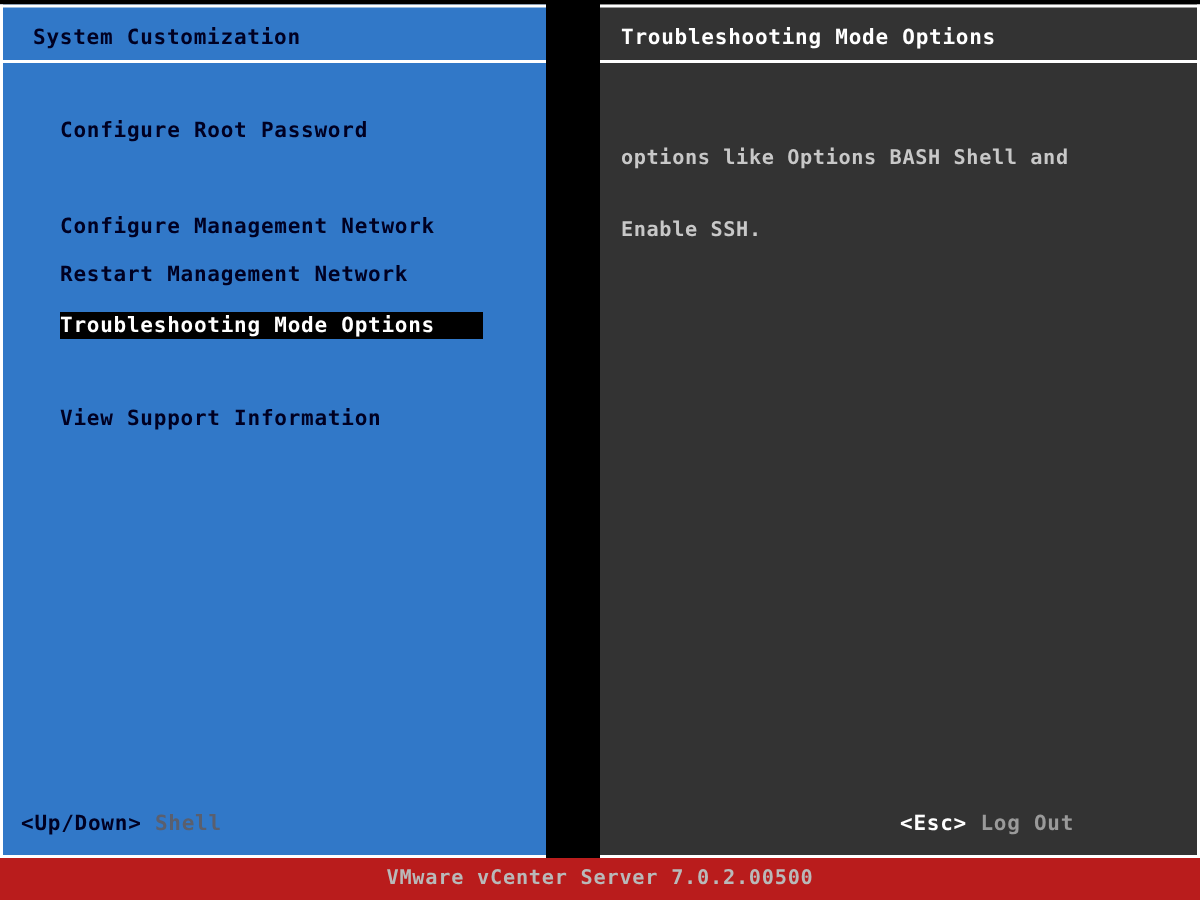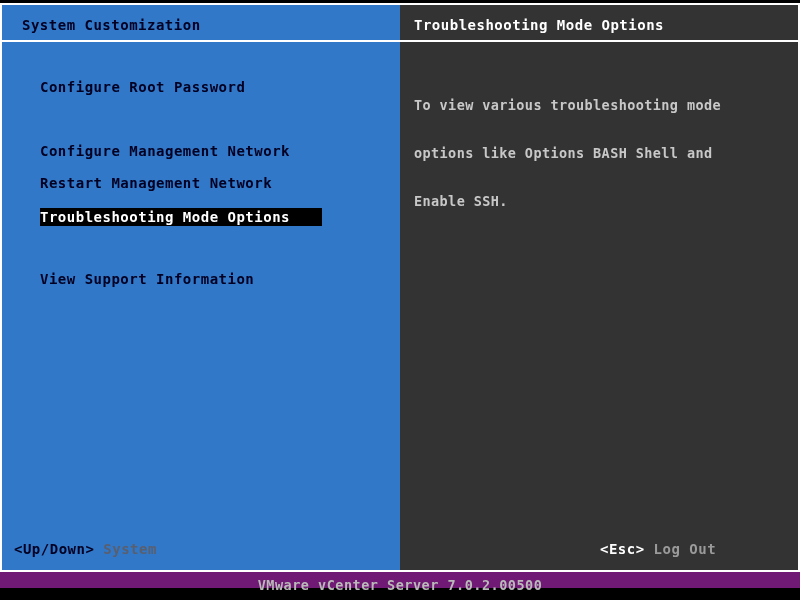--- a/index.html
+++ b/index.html
@@ -24,21 +24,21 @@
 
   
   .panel {
     position: absolute;
     top: 3px;
     height: 569px;
     box-sizing: border-box;
   }
   #left-panel {
     left: 0;
-    width: 400px;
+    width: 364px;
     background: #3178c8;
     border-top: 2px solid #ffffff;
     border-left: 2px solid #ffffff;
     border-bottom: 2px solid #ffffff;
   }
   #right-panel {
     left: 400px;
     width: 400px;
     background: #333333;
     border-top: 2px solid #ffffff;
@@ -169,22 +169,22 @@
   #hint-updown { left: 12px; }
   #hint-enter  { left: 8px; }
   #hint-esc    { left: 200px; }
 
   
   #footer {
     position: absolute;
     left: 0;
     top: 572px;
     width: 800px;
-    height: 16px;
-    background: #701a75;
+    height: 28px;
+    background: #b91c1c;
   }
   #footer .footer-text {
     position: absolute;
     left: 0;
     right: 0;
     top: 5px;
     text-align: center;
     font-size: 13.5px;
     line-height: 16px;
     letter-spacing: 0.5px;
@@ -225,33 +225,32 @@
       </div>
       <div class="menu-item spacer"></div>
 
       <div class="menu-item">
         <span class="label">View Support Information</span>
       </div>
 
     </div>
 
     <div class="hintbar">
-      <div class="hint" id="hint-updown"><span class="key">&lt;Up/Down&gt;</span><span class="act">&nbsp;</span><span class="act">System</span></div>
+      <div class="hint" id="hint-updown"><span class="key">&lt;Up/Down&gt;</span><span class="act">&nbsp;</span><span class="act">Shell</span></div>
     </div>
 
   </div>
 
   <div class="panel" id="right-panel">
 
     <div class="panel-header">
       <div class="title">Troubleshooting Mode Options</div>
     </div>
 
     <div id="description">
-      <span class="desc-line">To view various troubleshooting mode</span>
       <span class="desc-line">options like Options BASH Shell and</span>
       <span class="desc-line">Enable SSH.</span>
     </div>
 
     <div class="hintbar">
 
       <div class="hint" id="hint-esc"><span class="key">&lt;Esc&gt;</span><span class="act">&nbsp;</span><span class="act">Log Out</span></div>
     </div>
 
   </div>

